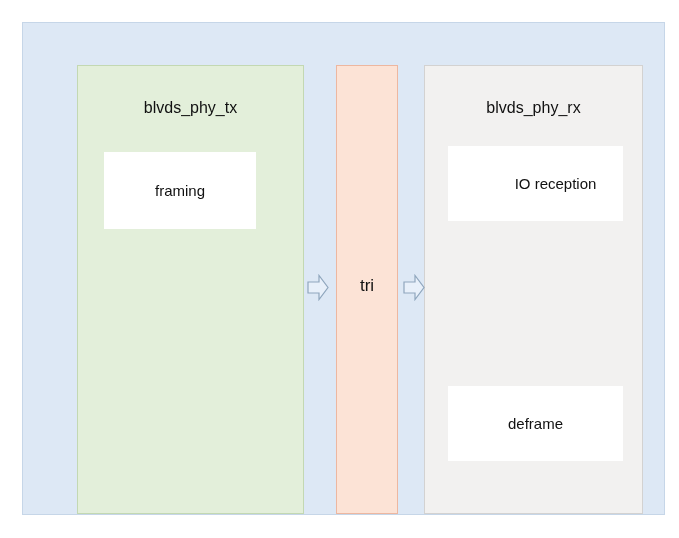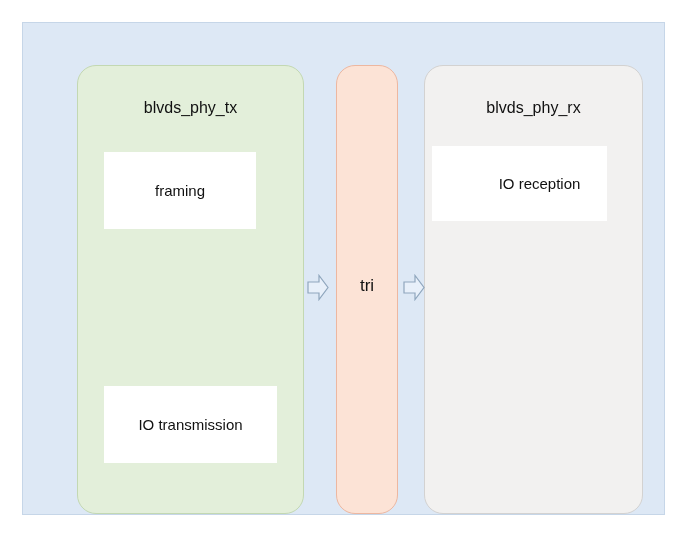--- a/index.html
+++ b/index.html
@@ -31,21 +31,20 @@
     height: 493px;
     background: #dde8f5;
     border: 1px solid #c6d6e8;
     box-sizing: border-box;
   }
 
   
   .panel {
     position: absolute;
     box-sizing: border-box;
-    border-radius: 19px;
   }
 
   .panel-tx {
     left: 54px;
     top: 42px;
     width: 227px;
     height: 449px;
     background: #e3efda;
     border: 1px solid #c3d8b2;
   }
@@ -104,21 +103,21 @@
     font-size: 15px;
     color: #111111;
     box-sizing: border-box;
   }
 
   
   .blk-framing   { left: 26px; top: 86px;  width: 152px; height: 77px; }
   .blk-iotx      { left: 26px; top: 320px; width: 173px; height: 77px; }
 
   
-  .blk-iorx      { left: 7px; top: 80px;  width: 175px; height: 75px; padding-left: 40px; }
+  .blk-iorx      { left: 23px; top: 80px;  width: 175px; height: 75px; padding-left: 40px; }
   .blk-bytealign { left: 23px; top: 198px; width: 175px; height: 75px; }
   .blk-deframe   { left: 23px; top: 320px; width: 175px; height: 75px; }
 
   
   .arrow {
     position: absolute;
     width: 22px;
     height: 27px;
     top: 251px;
   }
@@ -129,32 +128,32 @@
 </head>
 <body>
 
 <div id="diagram-root">
 
   <div class="outer-frame">
 
     <div class="panel panel-tx">
       <div class="panel-title">blvds_phy_tx</div>
       <div class="block blk-framing">framing</div>
-      <div class="block blk-iotx">IO transmission</div>
     </div>
 
     <div class="panel panel-mid">
       <div class="mid-label">
         <span>tri</span>
       </div>
     </div>
 
     <div class="panel panel-rx">
       <div class="panel-title">blvds_phy_rx</div>
       <div class="block blk-iorx">IO reception</div>
+      <div class="block blk-deframe">deframe</div>
     </div>
 
     <div class="arrow arrow-left">
       <svg viewBox="0 0 22 27" preserveAspectRatio="none" aria-hidden="true">
         <polygon points="1,8 12,8 12,1.5 21,13.5 12,25.5 12,19 1,19" fill="#e8f0fa" stroke="#8fa6bd" stroke-width="1.2" stroke-linejoin="miter"></polygon>
       </svg>
     </div>
 
     <div class="arrow arrow-right">
       <svg viewBox="0 0 22 27" preserveAspectRatio="none" aria-hidden="true">

